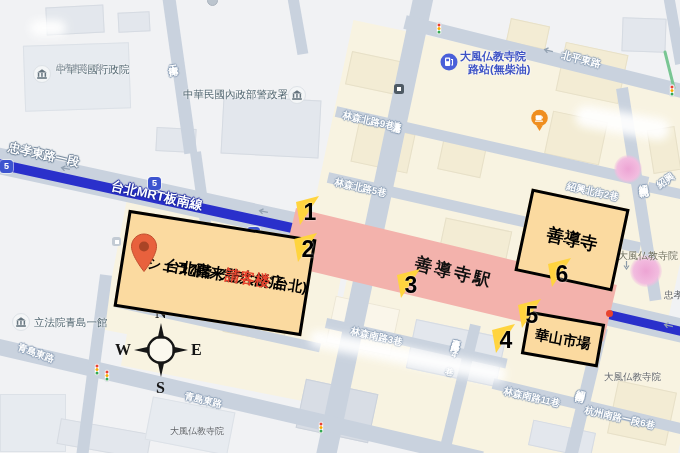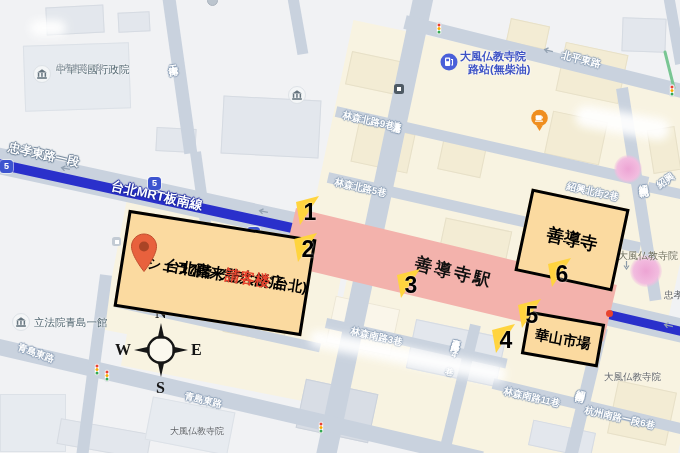--- a/index.html
+++ b/index.html
@@ -203,20 +203,21 @@
       <path d="M4.2 7.4h9.6L9 4.2z" fill="#66757f"></path>
       <rect x="4.8" y="7.8" width="1.5" height="4" fill="#66757f"></rect>
       <rect x="8.2" y="7.8" width="1.5" height="4" fill="#66757f"></rect>
       <rect x="11.6" y="7.8" width="1.5" height="4" fill="#66757f"></rect>
       <rect x="4.2" y="12.2" width="9.6" height="1.6" fill="#66757f"></rect>
     </svg>
   <div class="poi" style="left:56px;top:63px;">
     <span>中華民國行政院</span>
     <span class="sub">忠孝東路一段</span>
   </div>
+  <div class="poi" style="left:183px;top:88px;">中華民國內政部警政署</div>
   <svg style="left:288px;top:86px;" width="18" height="18" viewBox="0 0 18 18">
       <circle cx="9" cy="9" r="8.5" fill="#f4f6f7" stroke="#d8dde2" stroke-width="0.8"></circle>
       <path d="M4.2 7.4h9.6L9 4.2z" fill="#66757f"></path>
       <rect x="4.8" y="7.8" width="1.5" height="4" fill="#66757f"></rect>
       <rect x="8.2" y="7.8" width="1.5" height="4" fill="#66757f"></rect>
       <rect x="11.6" y="7.8" width="1.5" height="4" fill="#66757f"></rect>
       <rect x="4.2" y="12.2" width="9.6" height="1.6" fill="#66757f"></rect>
     </svg>
   <svg style="left:440px;top:53px;" width="18" height="18" viewBox="0 0 18 18">
       <circle cx="9" cy="9" r="8.5" fill="#4a5fd9"></circle>

